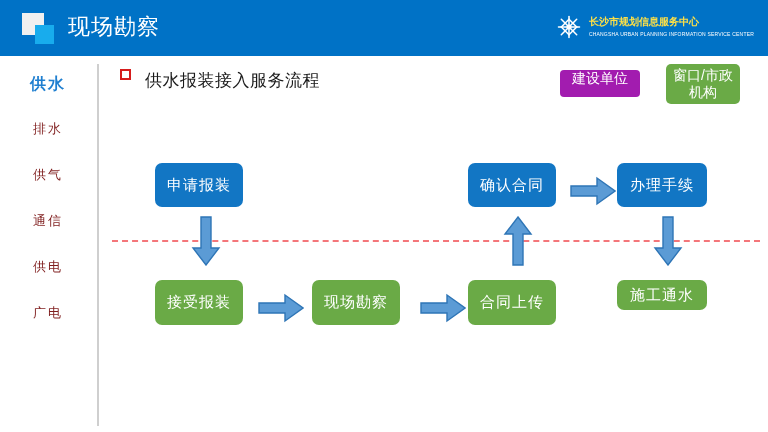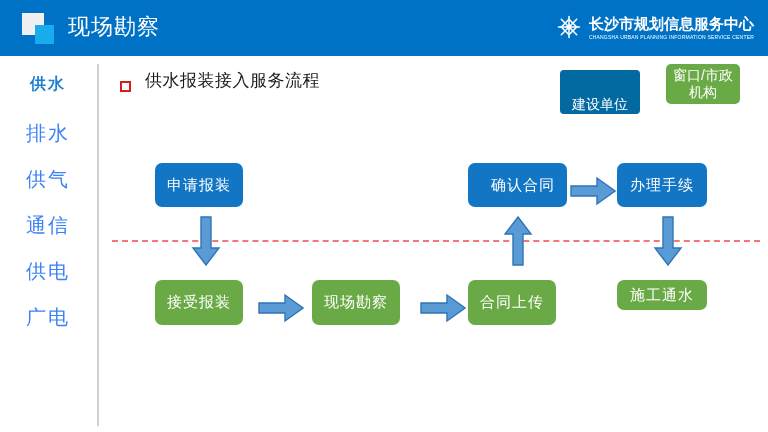--- a/index.html
+++ b/index.html
@@ -59,25 +59,26 @@
     width: 28px; height: 28px;
     flex: 0 0 28px;
   }
   .brand-text {
     display: flex;
     flex-direction: column;
     align-items: flex-start;
     line-height: 1;
   }
   .brand-cn {
-    font-size: 15px;
-    color: #ffffff;
+    font-size: 10px;
+    color: #fde047;
     font-weight: bold;
     letter-spacing: 0px;
     white-space: nowrap;
+    font-family: Liberation Mono, monospace;
   }
   .brand-en {
     font-size: 5px;
     color: #ffffff;
     margin-top: 3px;
     letter-spacing: .2px;
     white-space: nowrap;
     transform: scaleY(1.15);
     transform-origin: left top;
   }
@@ -92,63 +93,63 @@
     position: absolute;
     left: 97px; top: 64px;
     width: 2px; height: 362px;
     background: #cfcfcf;
   }
   .side-item {
     position: absolute;
     left: 0;
     width: 96px;
     text-align: center;
-    font-size: 20px;
-    color: #3b82f6;
+    font-size: 13px;
+    color: #7f1d1d;
     letter-spacing: 2px;
     white-space: nowrap;
   }
   .side-item.active {
     color: #1f7fd0;
     font-weight: bold;
     font-size: 16px;
   }
 
   
   .content-title-row {
     position: absolute;
     left: 120px; top: 69px;
     display: flex;
-    align-items: flex-end;
+    align-items: flex-start;
     gap: 14px;
   }
   .red-square {
     width: 11px; height: 11px;
     border: 2.5px solid #d61d1d;
     background: transparent;
     box-sizing: border-box;
   }
   .content-title {
     font-size: 17px;
     color: #1a1a1a;
     letter-spacing: .5px;
     white-space: nowrap;
   }
 
   
   .legend-blue {
     position: absolute;
     left: 560px; top: 70px;
-    width: 80px; height: 44px;
-    background: #0369a1;
+    width: 80px; height: 27px;
+    background: #a21caf;
     border-radius: 4px;
     color: #fff;
     font-size: 14px;
     display: flex;
-    align-items: flex-end;
+    align-items: flex-start;
     justify-content: center;
     white-space: nowrap;
   }
   .legend-green {
     position: absolute;
     left: 666px; top: 64px;
     width: 74px; height: 40px;
     background: #6aaa46;
     border-radius: 5px;
     color: #fff;
@@ -243,21 +244,21 @@
 <div class="legend-green">
   <span>窗口/市政</span>
   <span>机构</span>
 </div>
 
 <div class="dash-line"></div>
 <div id="nodes-layer">
     <div class="node blue" style="left: 155px; top: 163px; width: 88px; height: 44px;">
       <span>申请报装</span>
     </div>
-    <div class="node blue" style="left: 468px; top: 163px; width: 88px; height: 44px; padding-left: 11px;">
+    <div class="node blue" style="left: 468px; top: 163px; width: 88px; height: 44px;">
       <span>确认合同</span>
     </div>
     <div class="node blue" style="left: 617px; top: 163px; width: 90px; height: 44px;">
       <span>办理手续</span>
     </div>
     <div class="node green" style="left: 155px; top: 280px; width: 88px; height: 45px;">
       <span>接受报装</span>
     </div>
     <div class="node green" style="left: 312px; top: 280px; width: 88px; height: 45px;">
       <span>现场勘察</span>

